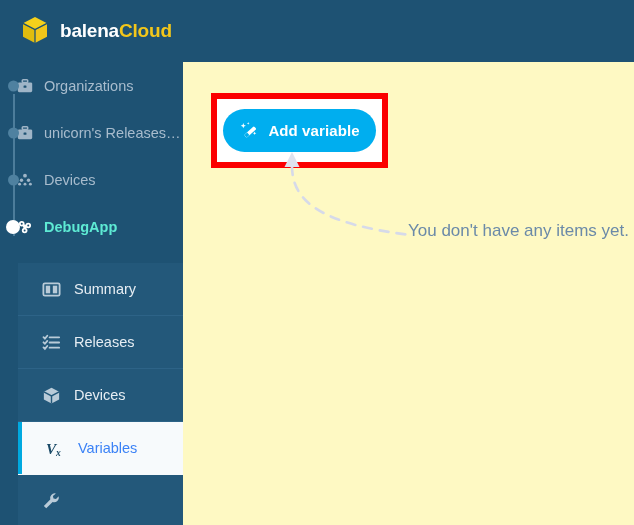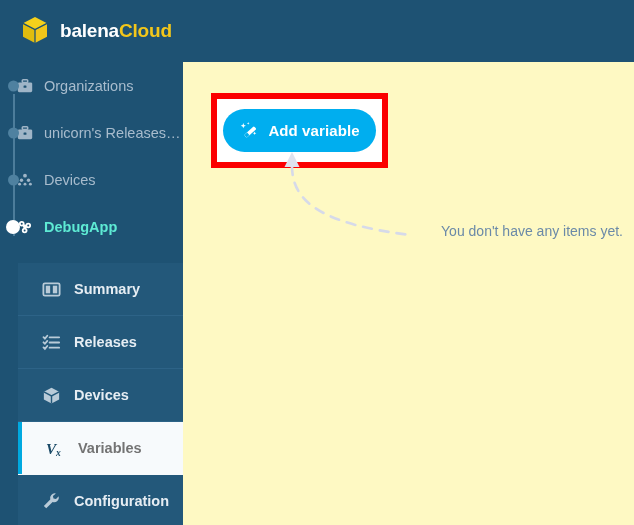--- a/index.html
+++ b/index.html
@@ -145,38 +145,38 @@
     height: 22px;
     margin-right: 12px;
     flex: 0 0 auto;
     display: flex;
     align-items: center;
     justify-content: center;
   }
   .menu-item .m-icon svg { display: block; }
   .menu-item .m-label {
     font-size: 14.5px;
-    font-weight: bold;
+    font-weight: normal;
     color: #e6edf3;
     white-space: nowrap;
   }
   .menu-item.selected {
     background: #f7fafc;
     border-bottom: 1px solid #f7fafc;
     padding-left: 26px;
   }
   .menu-item.selected::before {
     content: "";
     position: absolute;
     left: 0; top: 0;
     width: 4px;
     height: 100%;
     background: #00a9e0;
   }
-  .menu-item.selected .m-label { color: #737373; }
+  .menu-item.selected .m-label { color: #3b82f6; }
 
   
   .content {
     position: absolute;
     left: 183px;
     top: 62px;
     width: 451px;
     height: 463px;
     background: #fef9c3;
     overflow: hidden;
@@ -228,22 +228,22 @@
     width: 150px;
     height: 95px;
     pointer-events: none;
   }
 
   .empty-msg {
     position: absolute;
     left: 225px;
     top: 158px;
     width: 215px;
-    text-align: right;
-    font-size: 14px;
+    text-align: left;
+    font-size: 17px;
     line-height: 22px;
     color: #6b8aa8;
   }
   .empty-msg div { white-space: nowrap; }
 </style>
 </head>
 <body>
 
 <div id="app">
 
@@ -373,21 +373,20 @@
         </span>
         <span class="m-label">Variables</span>
       </div>
 
       <div class="menu-item">
         <span class="m-icon">
           <svg viewBox="0 0 22 22" width="21" height="21">
             <path d="M15.6 2.6a5 5 0 0 0-5.9 6.4L3 15.7l2.5 2.5 6.7-6.7a5 5 0 0 0 6.4-5.9l-2.9 2.9-2.6-0.6-0.6-2.6z" fill="#b9cbd8"></path>
           </svg>
         </span>
-        <span class="m-label">Configuration</span>
       </div>
     </nav>
   </div>
 
   <div class="content">
 
     <div class="highlight-box"></div>
 
     <button class="add-btn">
       <span class="wand">

